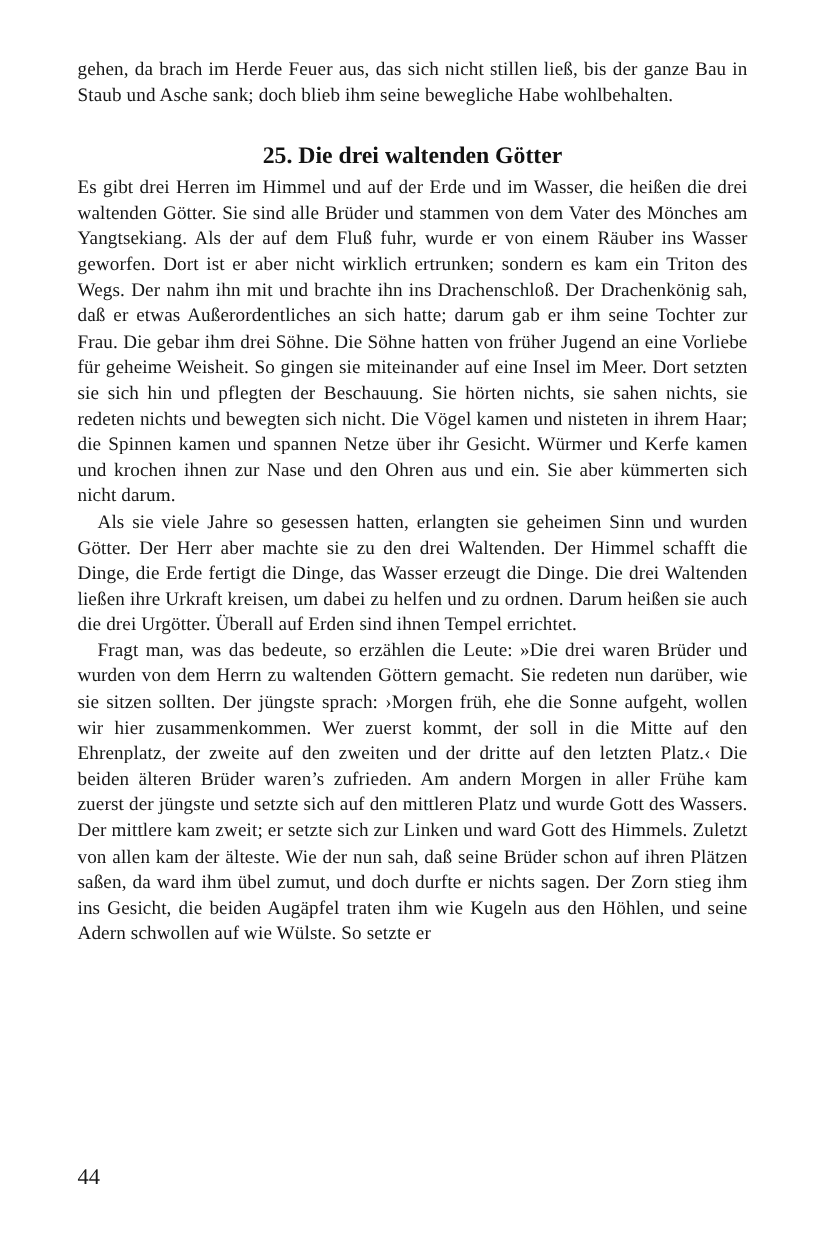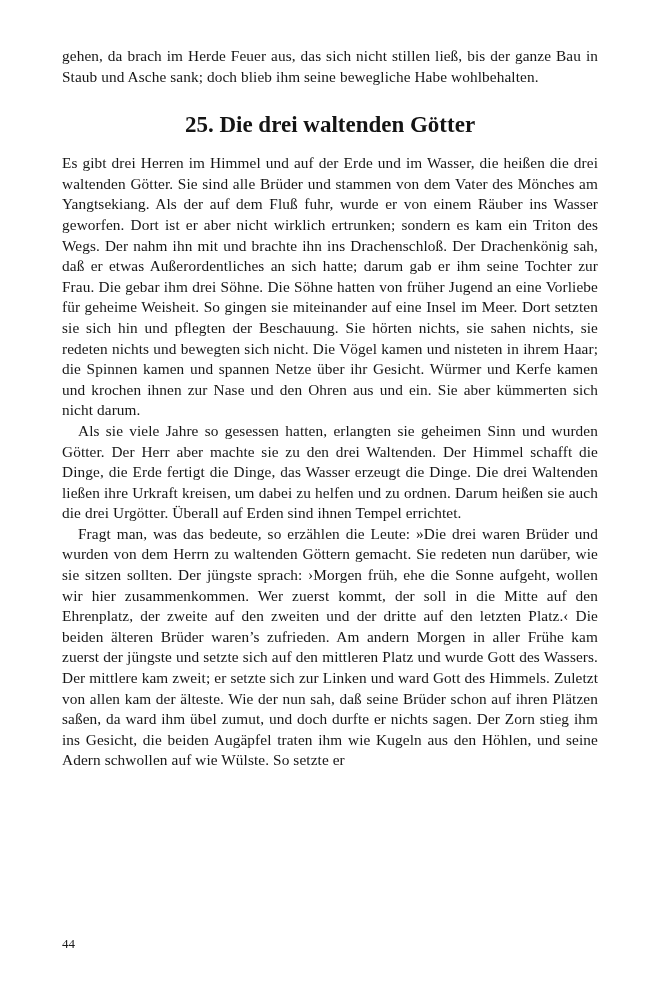--- a/index.html
+++ b/index.html
@@ -22,32 +22,32 @@
     margin: 0;
     font-size: 15.3px;
     line-height: 20.6px;
     text-align: justify;
     letter-spacing: 0.1px;
   }
   .para.indent {
     text-indent: 16px;
   }
   .chapter-heading {
-    margin: 27px 0 17px 0;
-    font-size: 23px;
+    margin: 27px 0 4px 0;
+    font-size: 19px;
     line-height: 22px;
     font-weight: bold;
     text-align: center;
     color: #141414;
   }
   .page-number {
     position: absolute;
     left: 62px;
     bottom: 38px;
-    font-size: 13px;
+    font-size: 18px;
     color: #1a1a1a;
   }
 </style>
 </head>
 <body>
 
 <div class="book-page">
 
   <p class="para">gehen, da brach im Herde Feuer aus, das sich nicht stillen ließ, bis der ganze Bau in Staub und Asche sank; doch blieb ihm seine bewegliche Habe wohlbehalten.</p>
 

